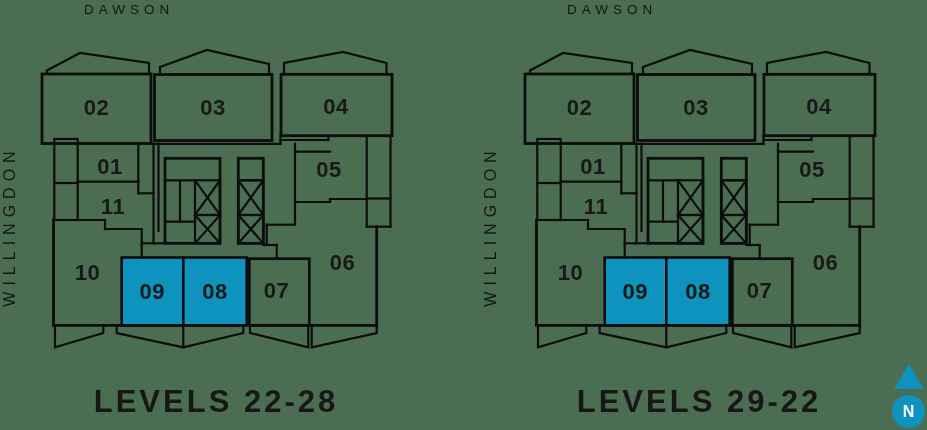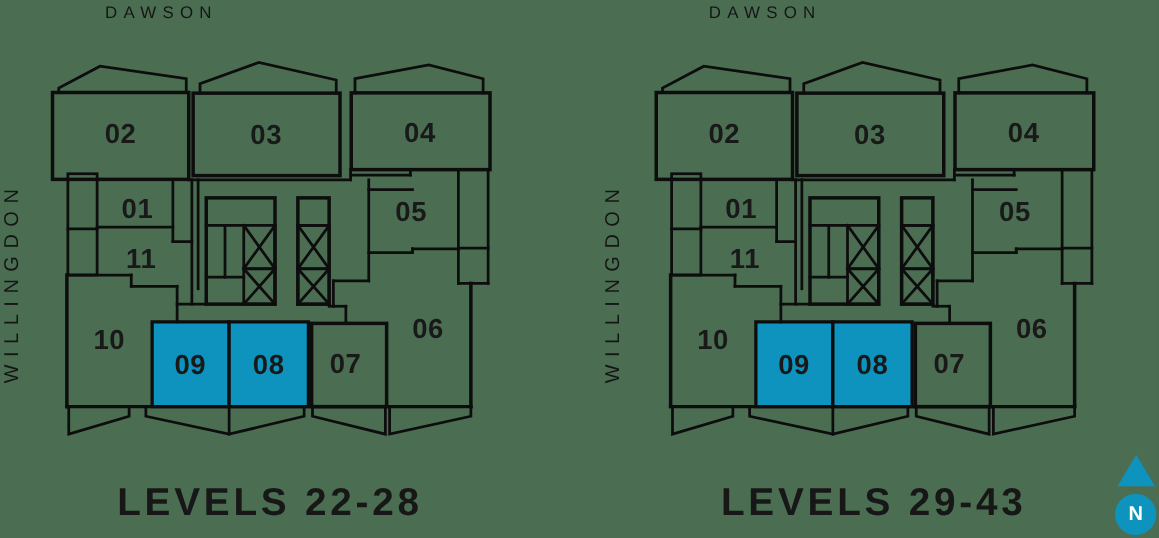--- a/index.html
+++ b/index.html
@@ -157,21 +157,21 @@
     <text class="unit" x="329" y="176.5">05</text>
     <text class="unit" x="113" y="214">11</text>
     <text class="unit" x="87.5" y="279.5">10</text>
     <text class="unit" x="152.3" y="299">09</text>
     <text class="unit" x="215" y="299">08</text>
     <text class="unit" x="276.5" y="298">07</text>
     <text class="unit" x="342.5" y="270">06</text>
   </svg>
 
   <div class="caption left-plan">LEVELS 22-28</div>
-  <div class="caption right-plan">LEVELS 29-43</div>
+  <div class="caption right-plan">LEVELS 29-22</div>
 
   <div class="compass">
     <div class="compass-triangle"></div>
     <div class="compass-circle">
       <span>N</span>
     </div>
   </div>
 
 </div>
 

